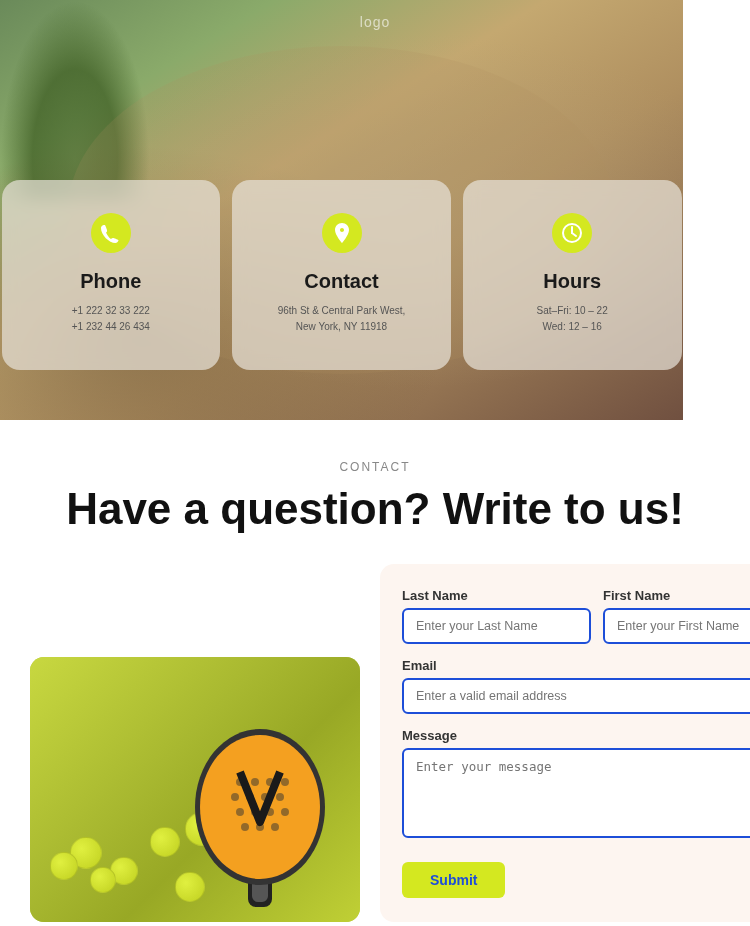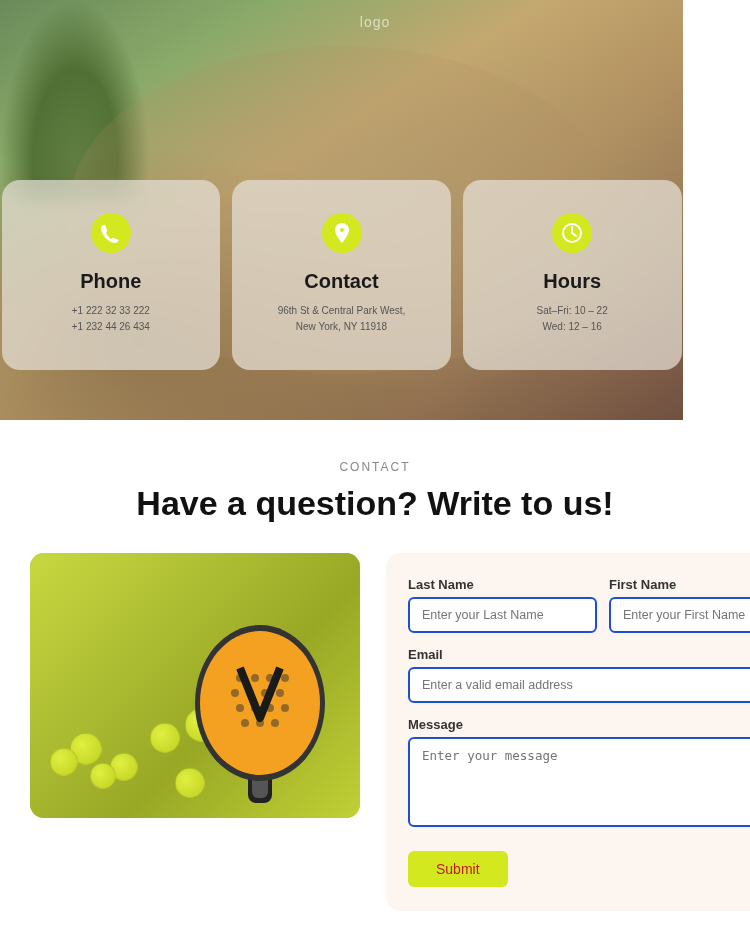--- a/index.html
+++ b/index.html
@@ -129,29 +129,29 @@
     .contact-label {
       text-align: center;
       font-size: 12px;
       letter-spacing: 2px;
       color: #888;
       text-transform: uppercase;
       margin-bottom: 10px;
     }
     .contact-heading {
       text-align: center;
-      font-size: 34px;
+      font-size: 44px;
       font-weight: 800;
       color: #111;
       margin-bottom: 30px;
     }
     .contact-body {
       display: flex;
-      gap: 26px;
-      align-items: flex-start;
+      gap: 20px;
+      align-items: flex-end;
     }
     .contact-image {
       width: 330px;
       height: 265px;
       border-radius: 14px;
       overflow: hidden;
       flex-shrink: 0;
       background: #b8cc40;
       position: relative;
     }
@@ -206,22 +206,22 @@
     textarea.form-input {
       resize: none;
       height: 90px;
     }
     .submit-btn {
       background: #d4e820;
       border: none;
       border-radius: 6px;
       padding: 10px 28px;
       font-size: 14px;
-      font-weight: 400;
-      color: #b91c1c;
+      font-weight: 700;
+      color: #1d4ed8;
       cursor: pointer;
       margin-top: 10px;
     }
   </style>
 </head>
 <body>
 
 <nav>
   <span class="nav-logo">logo</span>
 </nav>

